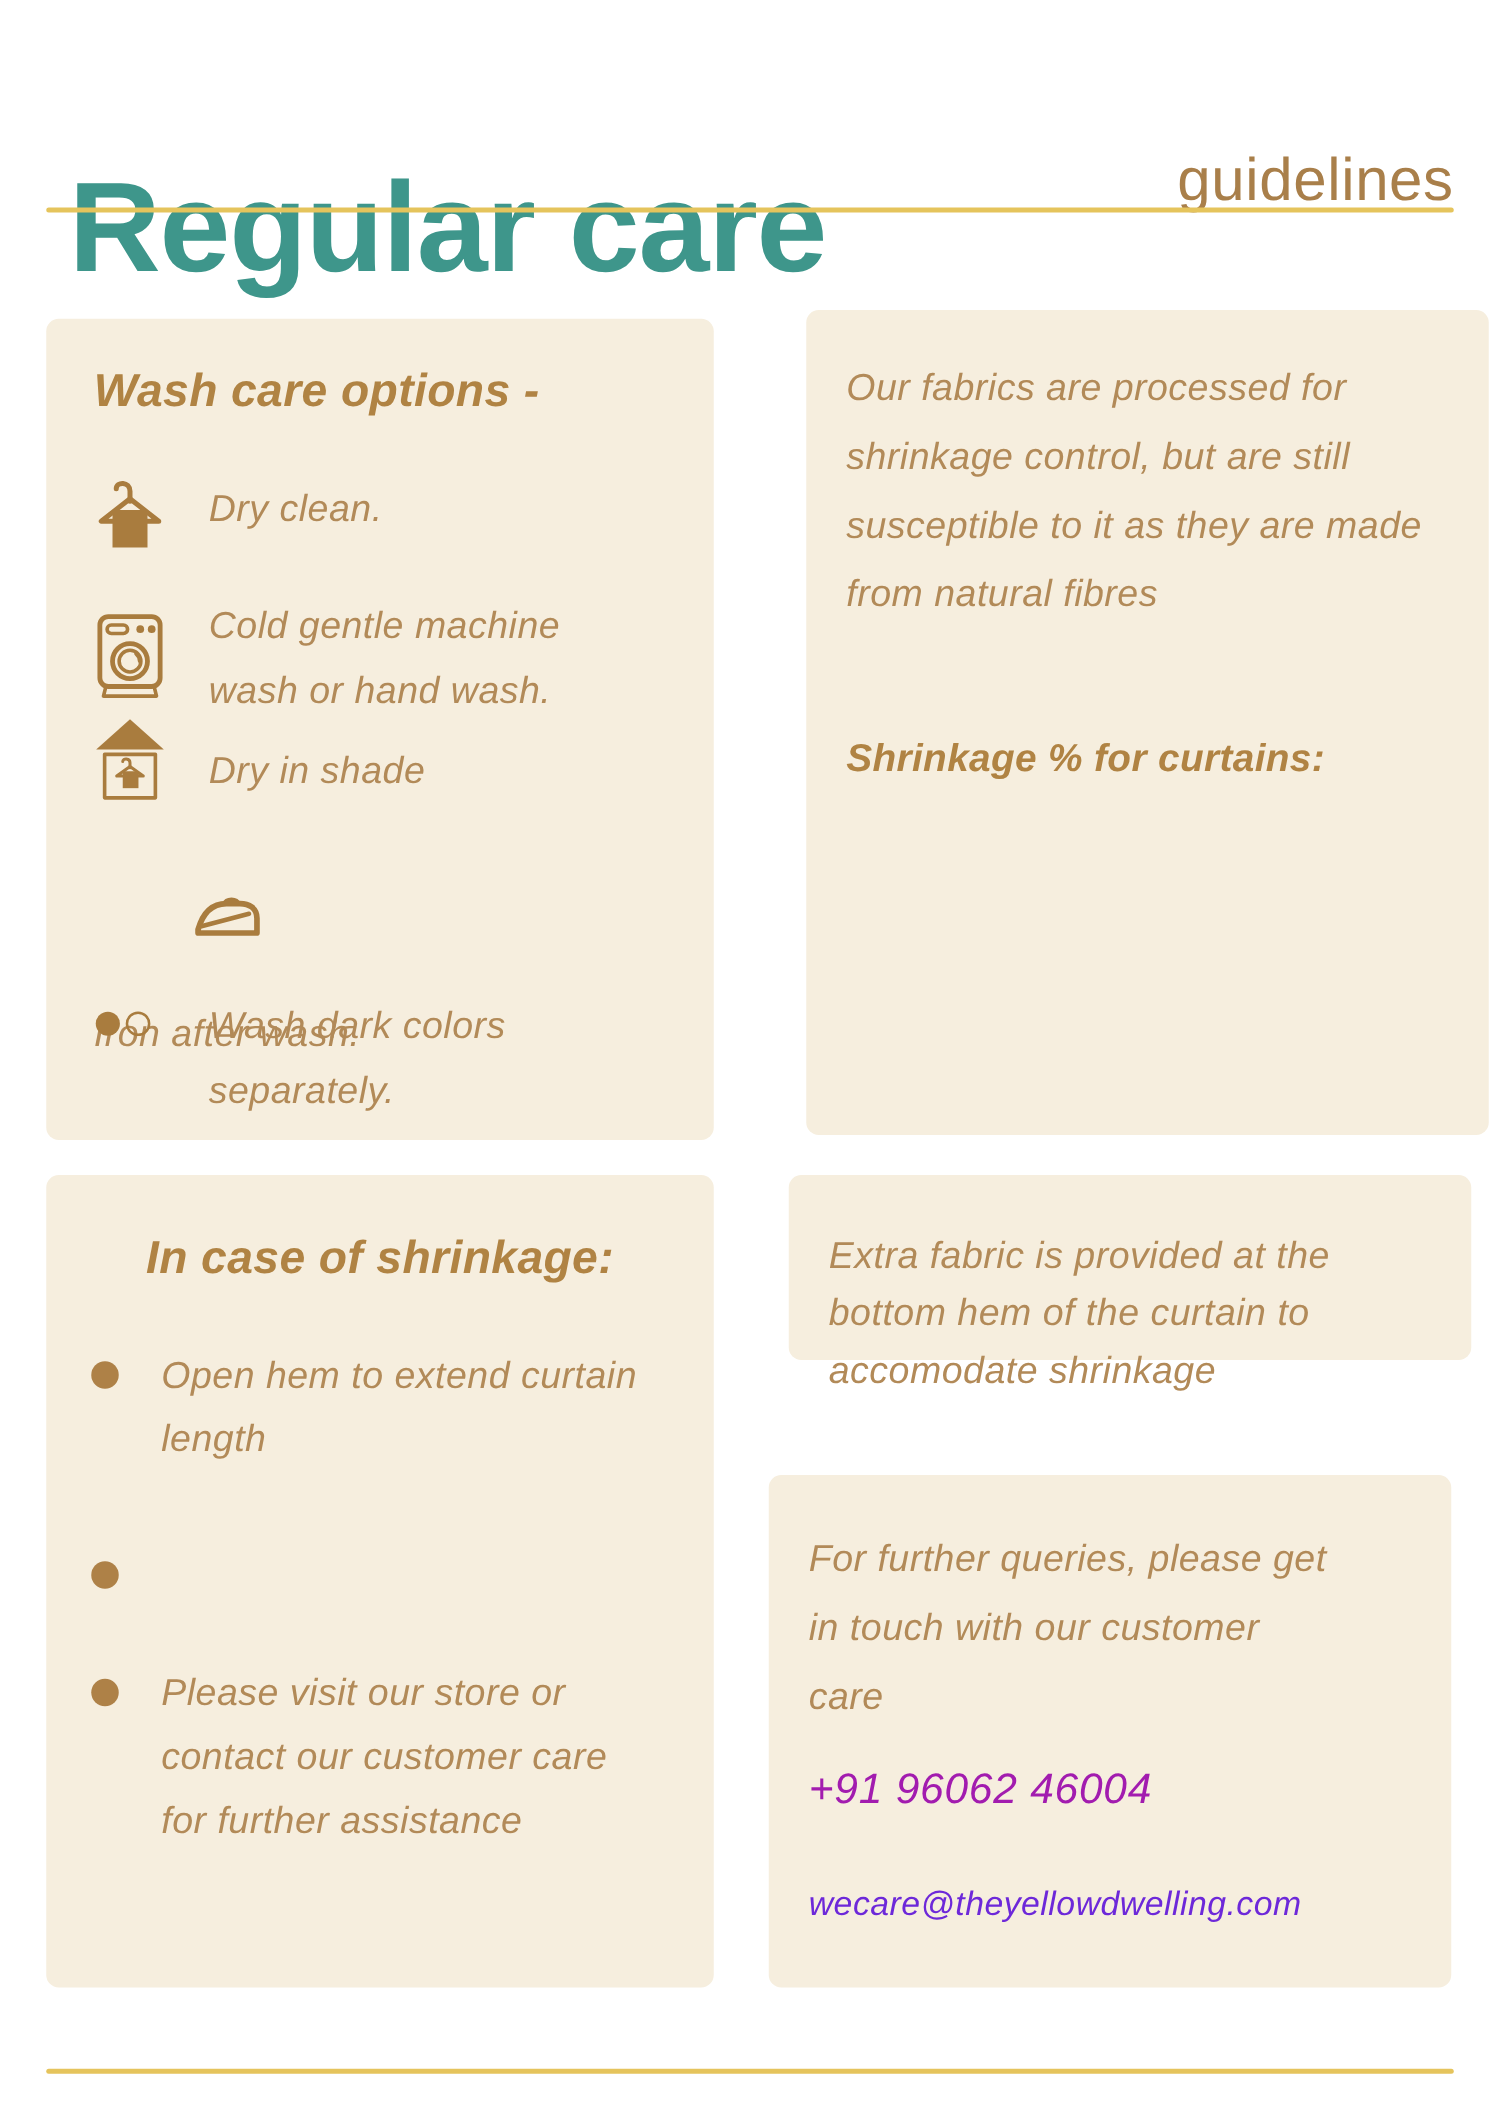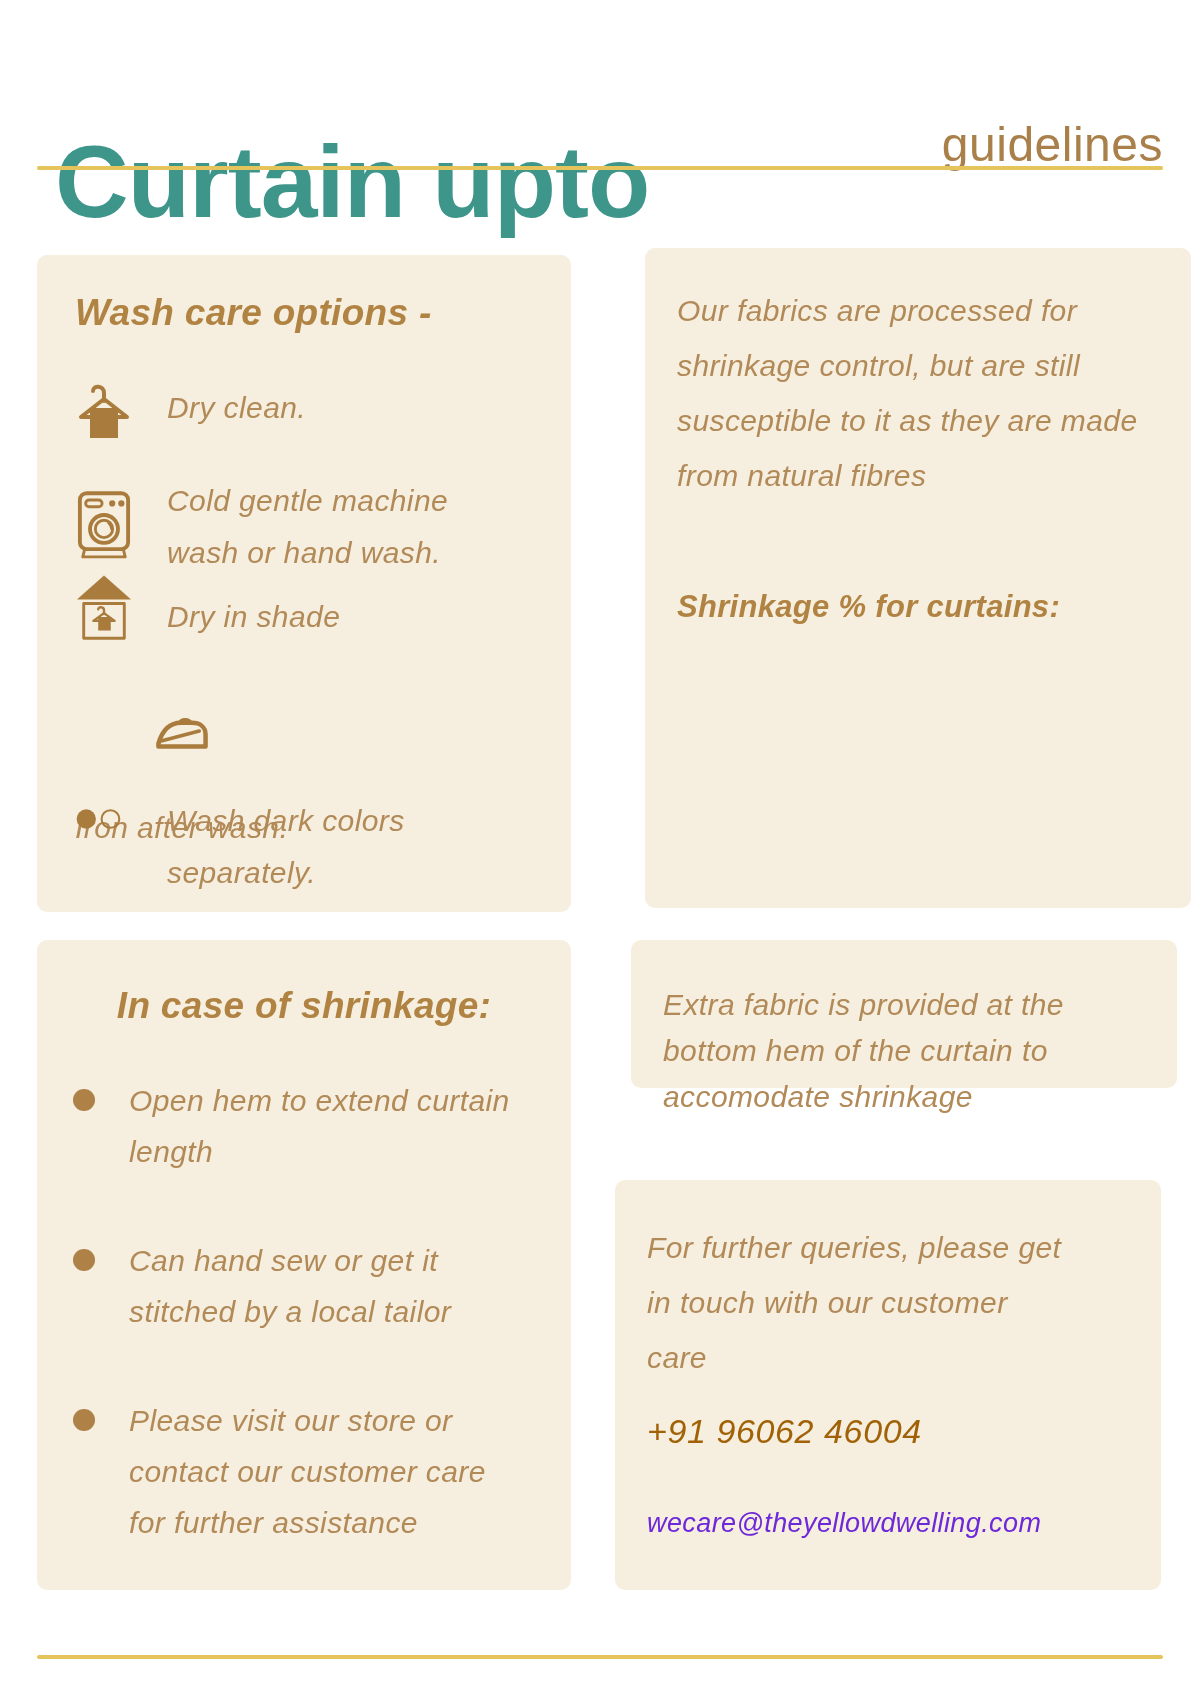--- a/index.html
+++ b/index.html
@@ -65,32 +65,32 @@
   .fabric-list .btxt{line-height:34px;}
   
   .shrink-heading{left:0;top:44px;width:100%;text-align:center;}
   .shrink-list{left:36px;top:135px;}
   .shrink-list li{align-items:flex-start;gap:34px;margin-bottom:58px;}
   .shrink-list .dot{width:22px;height:22px;margin-top:14px;}
   .shrink-list .btxt{width:398px;line-height:51px;}
   
   .extra-para{position:absolute;left:32px;top:42px;width:488px;margin:0;line-height:46px;}
   .contact-para{position:absolute;left:32px;top:40px;width:420px;margin:0;line-height:55px;}
-  .contact-phone{position:absolute;left:32px;top:232px;margin:0;font-size:34px;letter-spacing:0.6px;color:#a16207;}
+  .contact-phone{position:absolute;left:32px;top:232px;margin:0;font-size:34px;letter-spacing:0.6px;color:#a21caf;}
   .contact-email{position:absolute;left:32px;top:328px;margin:0;font-size:27px;letter-spacing:0.4px;color:#6d28d9;}
   
   .icn{stroke:#A97C3E;fill:none;stroke-linecap:round;stroke-linejoin:round;}
   .icn-fill{fill:#A97C3E;stroke:none;}
 </style>
 </head>
 <body>
 
 <div class="page">
 
-  <h1 class="title">Curtain upto</h1>
+  <h1 class="title">Regular care</h1>
   <div class="subtitle">guidelines</div>
   <div class="rule top"></div>
 
   <section class="box wash">
     <h2 class="h-brown wash-heading">Wash care options -</h2>
 
     <div class="wrow row-hanger">
       <span class="icon-cell">
         <svg width="54" height="66" viewBox="0 0 54 66">
           <path class="icn" stroke-width="4" d="M27 26 L27 18 C27 10 16 10 16 16"></path>
@@ -159,21 +159,20 @@
 
   <section class="box shrink">
     <h2 class="h-brown shrink-heading">In case of shrinkage:</h2>
     <ul class="blist shrink-list">
       <li>
         <span class="dot"></span>
         <span class="body-text btxt">Open hem to extend curtain length</span>
       </li>
       <li>
         <span class="dot"></span>
-        <span class="body-text btxt">Can hand sew or get it stitched by a local tailor</span>
       </li>
       <li>
         <span class="dot"></span>
         <span class="body-text btxt">Please visit our store or contact our customer care for further assistance</span>
       </li>
     </ul>
   </section>
 
   <section class="box extra">
     <p class="body-text extra-para">Extra fabric is provided at the bottom hem of the curtain to accomodate shrinkage</p>

